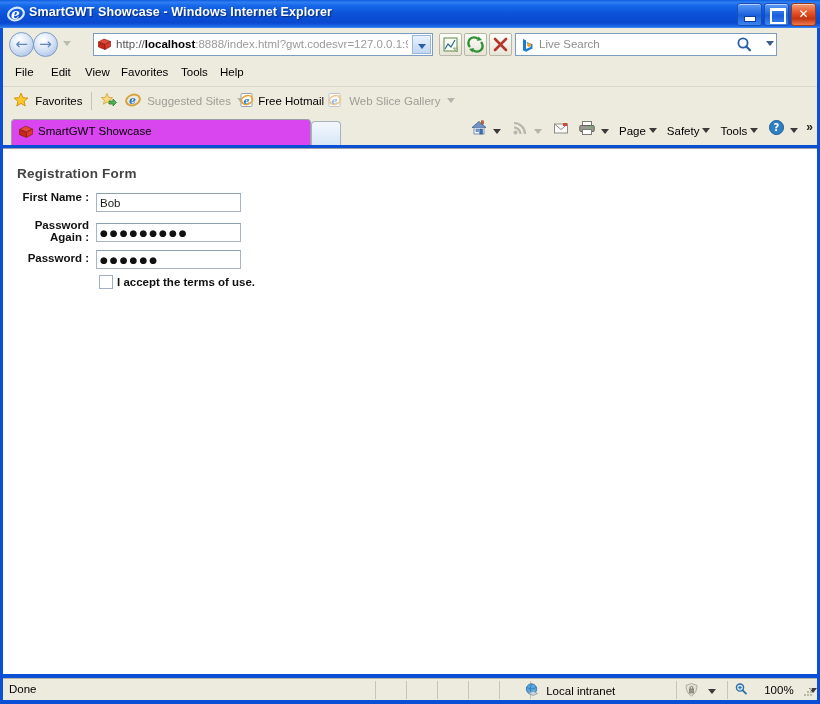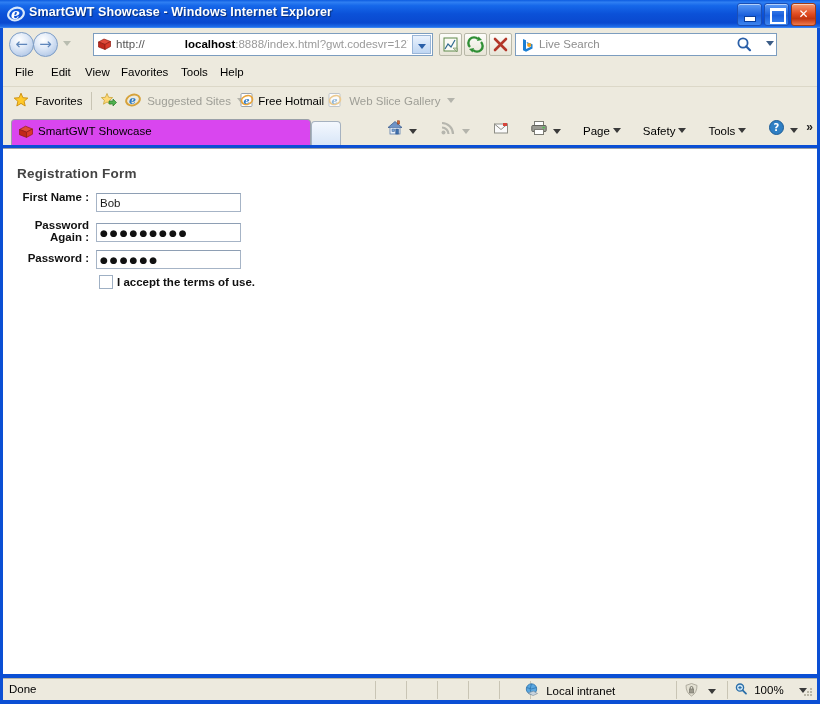--- a/index.html
+++ b/index.html
@@ -67,21 +67,21 @@
     border-left:4px solid transparent;border-right:4px solid transparent;border-top:5px solid #b9bdb0;}
   .addrbar{
     position:absolute;left:90px;top:5px;width:340px;height:23px;
     background:#ffffff;border:1px solid #7c9dbf;box-sizing:border-box;
   }
   .addr-favicon{position:absolute;left:3px;top:3px;width:15px;height:15px;}
   .addr-text{
     position:absolute;left:22px;top:4px;right:24px;height:16px;overflow:hidden;white-space:nowrap;
     color:#9a9a9a;font-size:11.5px;
   }
-  .addr-text b{color:#000;font-weight:bold;margin-left:40px;}
+  .addr-text b{color:#000;font-weight:bold;}
   .addr-text .plain{color:#555;}
   .addr-drop{
     position:absolute;right:1px;top:1px;width:19px;height:19px;
     background:linear-gradient(to bottom,#eaf2fd,#bfd6f2);
     border:1px solid #9ab6d8;box-sizing:border-box;
   }
   .addr-drop:after{
     content:"";position:absolute;left:5px;top:8px;width:0;height:0;
     border-left:4px solid transparent;border-right:4px solid transparent;border-top:5px solid #2a5fa8;
   }
@@ -128,21 +128,21 @@
     box-sizing:border-box;
   }
   .tab .ficon{position:absolute;left:6px;top:4px;width:16px;height:16px;}
   .tab .tlabel{position:absolute;left:26px;top:5px;font-size:11.5px;color:#000;white-space:nowrap;}
   .newtab{
     position:absolute;left:308px;top:6px;width:30px;height:24px;
     background:linear-gradient(to bottom,#f4f8fe,#d8e6f7);
     border:1px solid #a6b2c0;border-bottom:none;border-radius:4px 4px 0 0;box-sizing:border-box;
   }
   .cmdbar{position:absolute;right:4px;top:4px;height:24px;}
-  .cmd{position:relative;float:left;height:24px;margin-left:18px;font-size:11.5px;color:#000;line-height:24px;white-space:nowrap;}
+  .cmd{position:relative;float:left;height:24px;margin-left:6px;font-size:11.5px;color:#000;line-height:24px;white-space:nowrap;}
   .cmd .ic{display:inline-block;vertical-align:middle;margin-right:2px;}
   .caret{display:inline-block;width:0;height:0;margin:0 4px 2px 3px;vertical-align:middle;
     border-left:4px solid transparent;border-right:4px solid transparent;border-top:5px solid #3a3a3a;}
   .caret.dim{border-top-color:#b4b4ac;}
   .chev{position:relative;float:left;height:24px;line-height:16px;margin-left:4px;font-size:12px;font-weight:bold;color:#222;}
 
   
   .content{
     position:absolute;left:3px;top:148px;width:814px;height:526px;
     background:#ffffff;border-top:1px solid #9aa0a8;
@@ -494,21 +494,21 @@
     <div class="st-sep" style="left:724px"></div>
     <div class="st-zoom" style="left:731px">
       <span style="vertical-align:middle;display:inline-block;">
         <svg width="14" height="14" viewBox="0 0 14 14">
           <circle cx="6" cy="5.6" r="3.6" fill="#cfe6f7" stroke="#2a6ea8" stroke-width="1.3"></circle>
           <line x1="4.3" y1="5.6" x2="7.7" y2="5.6" stroke="#2a6ea8" stroke-width="1.1"></line>
           <line x1="6" y1="3.9" x2="6" y2="7.3" stroke="#2a6ea8" stroke-width="1.1"></line>
           <line x1="8.7" y1="8.3" x2="12" y2="11.6" stroke="#2a6ea8" stroke-width="1.8" stroke-linecap="round"></line>
         </svg>
       </span>
-      <span style="vertical-align:middle;margin-left:3px">100%</span>
+      <span style="vertical-align:middle;margin-left:13px">100%</span>
       <span class="st-caret" style="margin-left:12px"></span>
     </div>
     <span class="grip">
       <svg width="12" height="12" viewBox="0 0 12 12">
         <g fill="#b9b6a6">
           <rect x="8" y="2" width="2" height="2"></rect>
             <rect x="5" y="5" width="2" height="2"></rect>
           <rect x="8" y="5" width="2" height="2"></rect>
             <rect x="2" y="8" width="2" height="2"></rect>
           <rect x="5" y="8" width="2" height="2"></rect>

